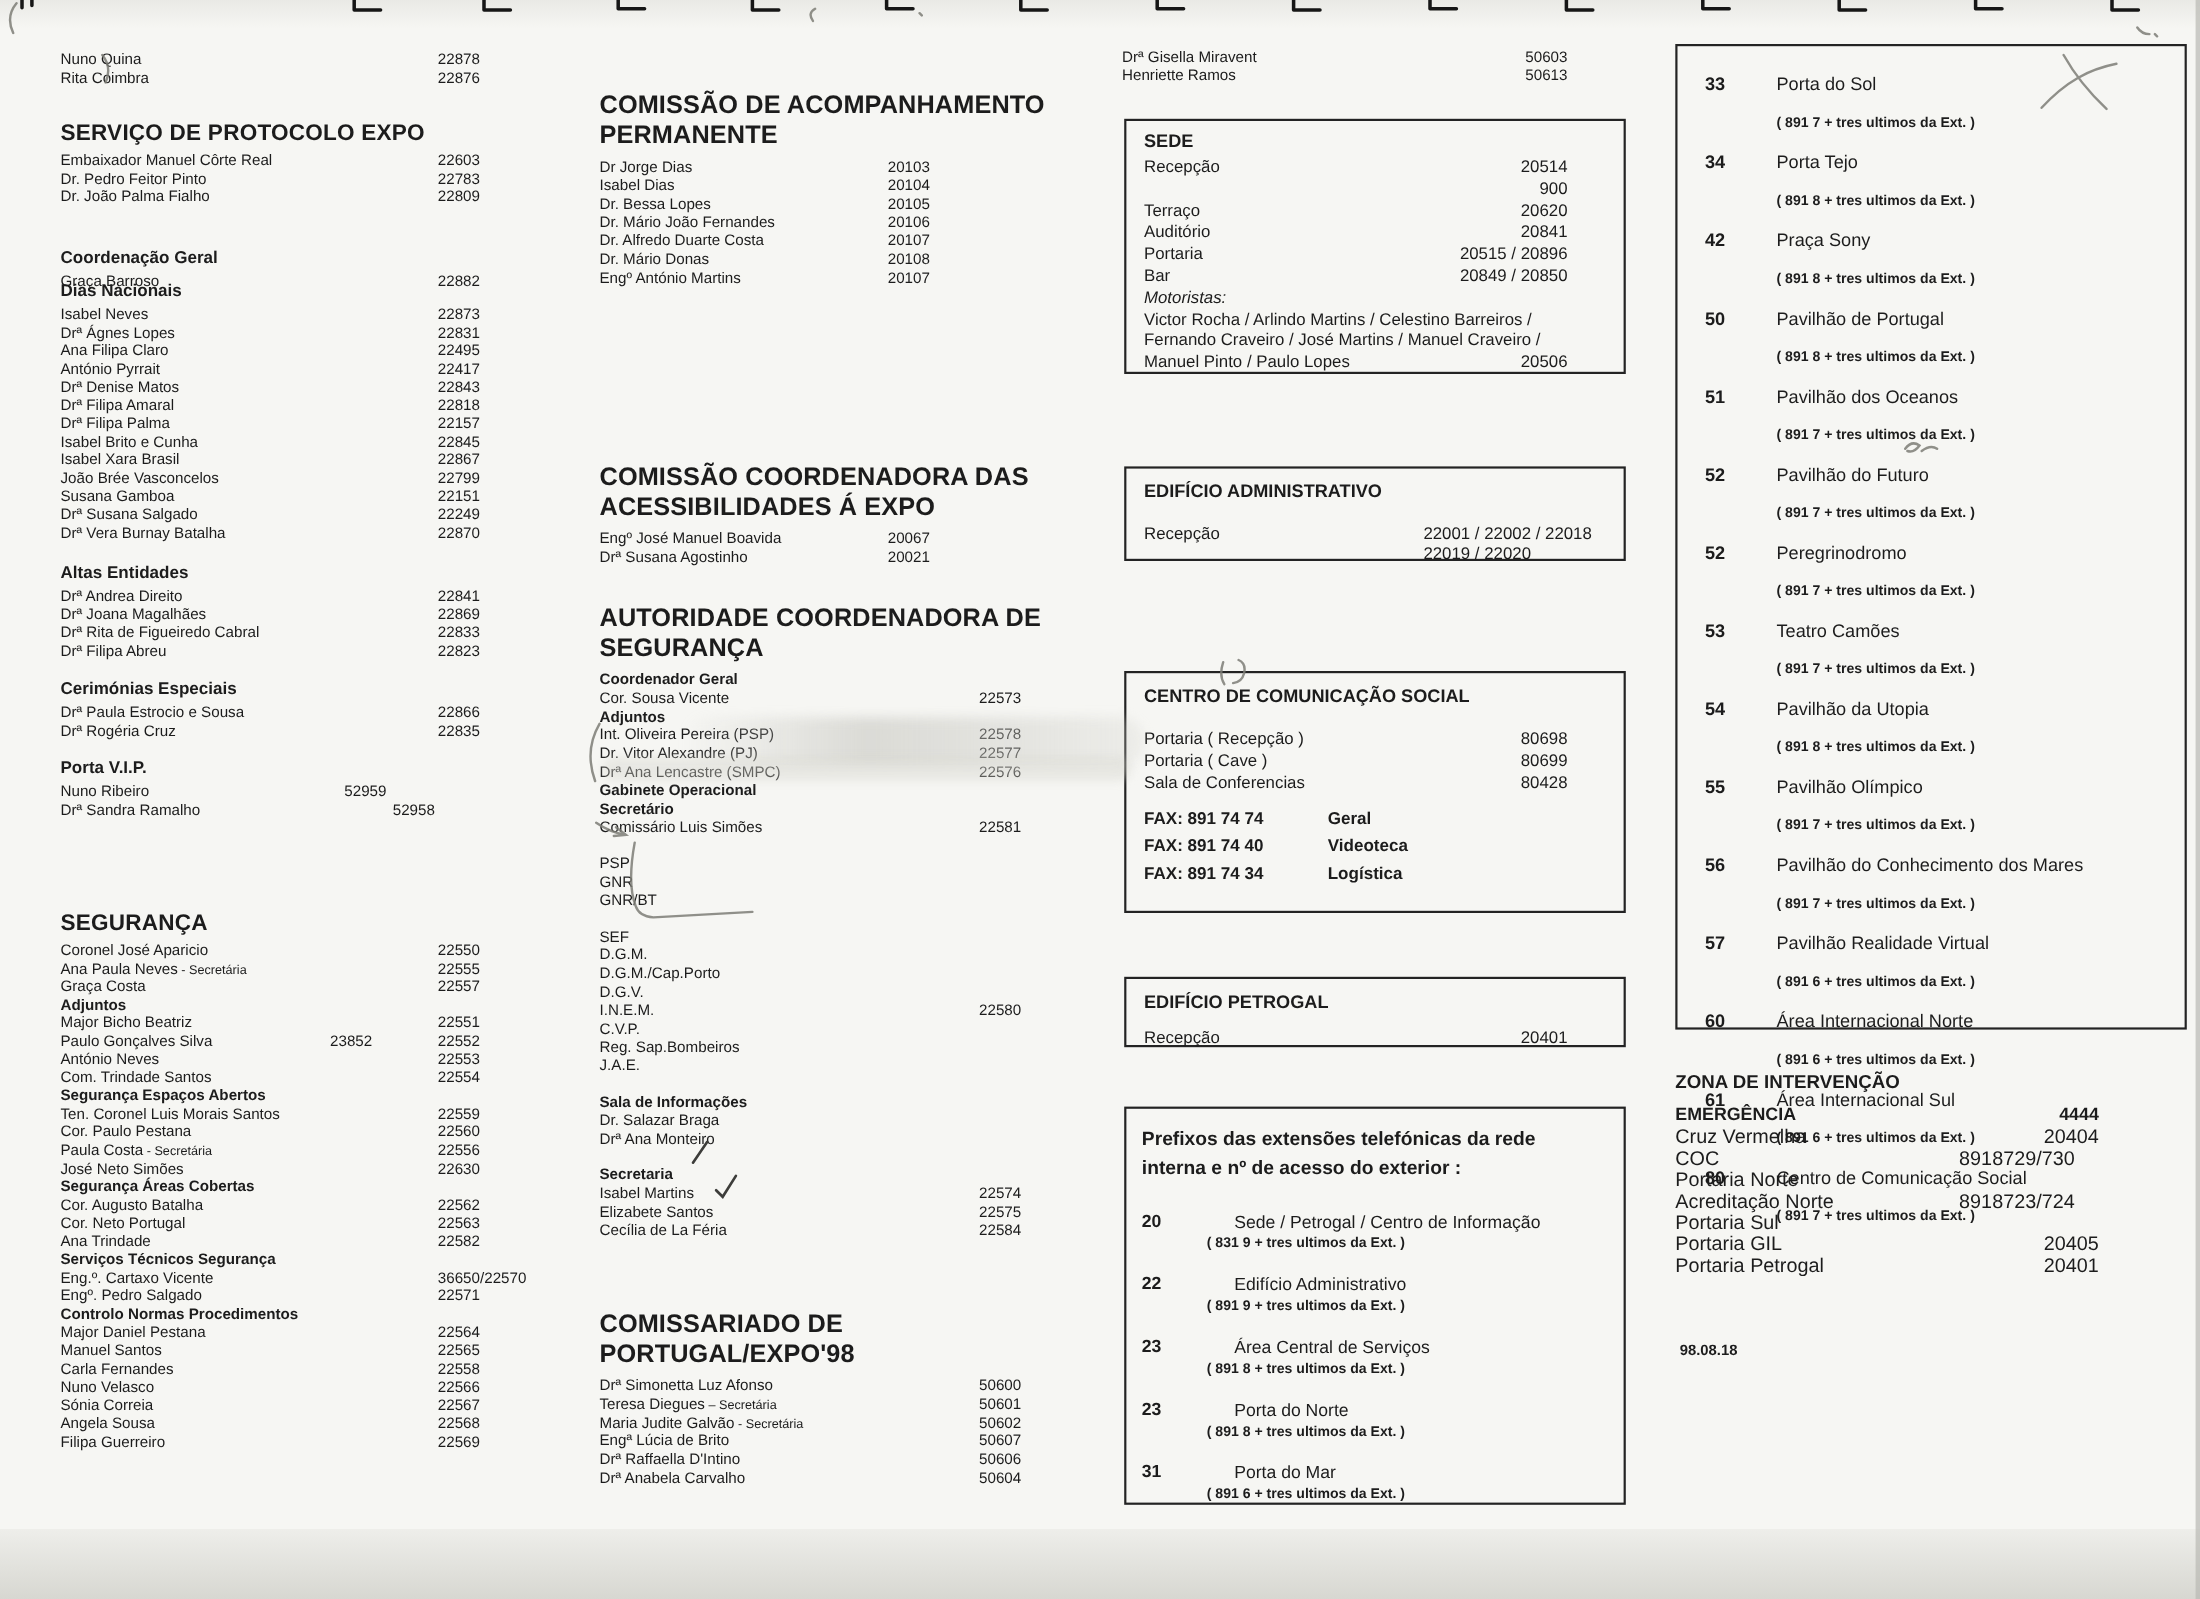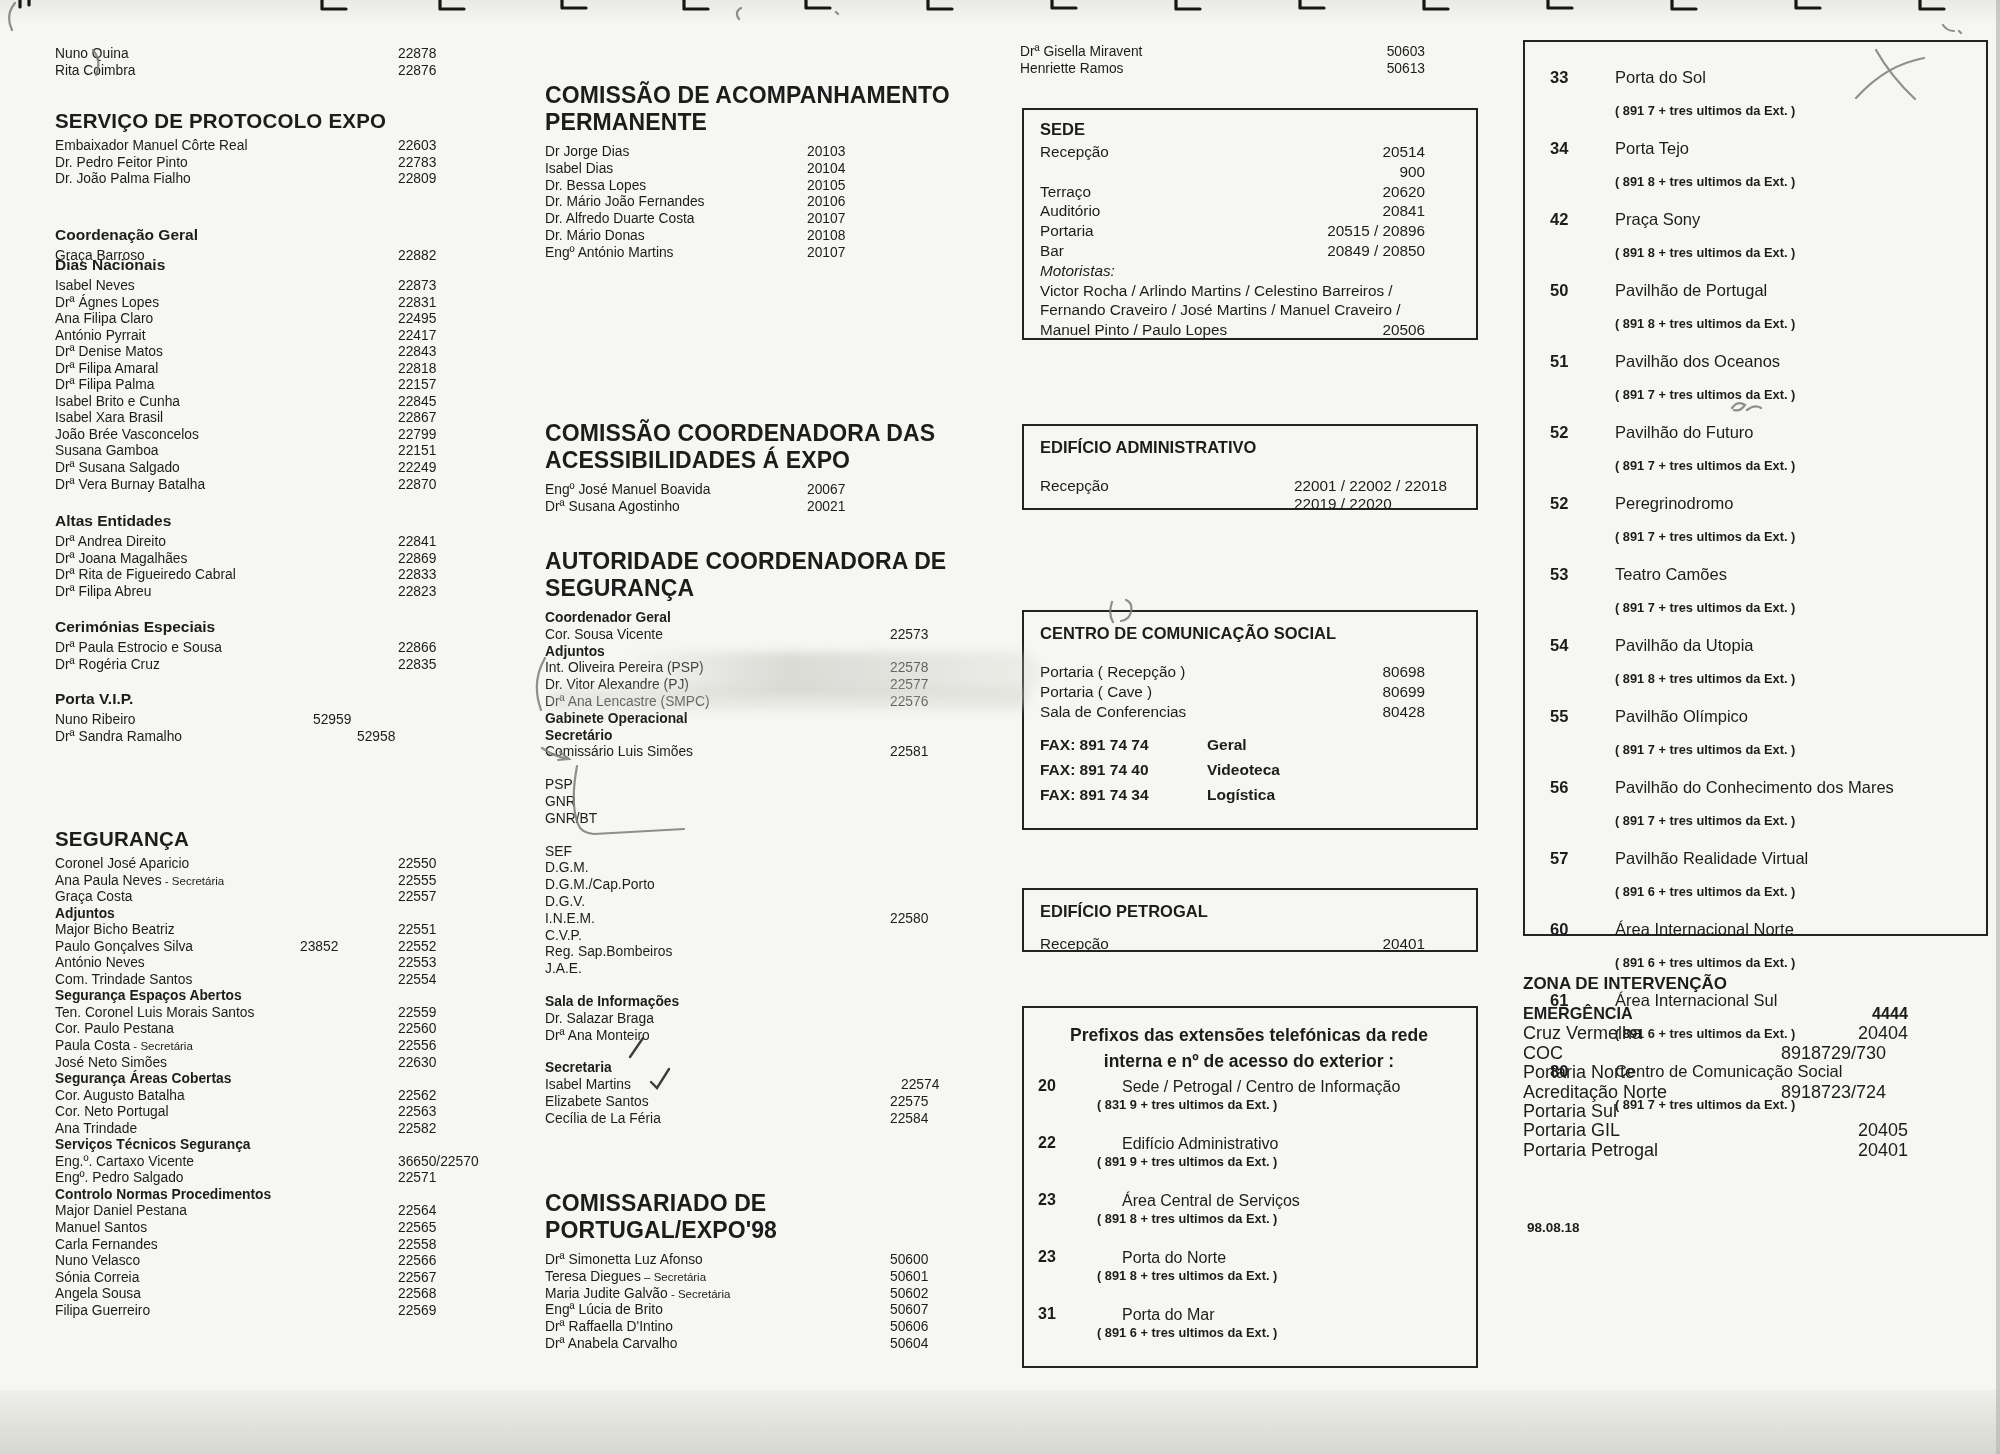--- a/index.html
+++ b/index.html
@@ -48,21 +48,21 @@
   #box-admin .bh{margin:0 0 20px 0;}
   #box-admin .brow{height:18px;}
   #box-admin .bnum{right:auto;left:254px;}
   #box-ccs{left:1022px;top:610px;width:456px;height:220px;padding:12px 16px 0 16px;box-sizing:border-box;}
   #box-ccs .bh{margin:0 0 20px 0;}
   #box-ccs .faxgap{height:14px;}
   #box-petrogal{left:1022px;top:888px;width:456px;height:64px;padding:12px 16px 0 16px;box-sizing:border-box;}
   #box-petrogal .bh{margin:0 0 14px 0;}
   #box-prefix{left:1022px;top:1006px;width:456px;height:362px;padding:14px 16px 0 14px;box-sizing:border-box;}
   .pfx-title div{font-size:17.5px;line-height:26px;font-weight:700;white-space:nowrap;}
-  .pfx-title{margin:0 0 3px 0;text-align:center;}
+  .pfx-title{margin:0 0 28px 0;}
   .faxrow{position:relative;height:25px;font-size:15.5px;font-weight:700;white-space:nowrap;}
   .faxrow .dept{position:absolute;left:167px;top:0;}
   .pfx{position:relative;margin-bottom:21px;}
   .pfx .code{position:absolute;left:0;top:0;font-weight:700;font-size:16px;}
   .pfx .pname{margin-left:84px;font-size:16px;line-height:19px;white-space:nowrap;}
   .pfx .psub{margin-left:59px;font-weight:700;font-size:12.8px;line-height:17px;white-space:nowrap;}
 
   #box-pav{left:1523px;top:40px;width:465px;height:896px;padding:26px 0 0 0;box-sizing:border-box;}
   .pav{position:relative;margin-bottom:20px;}
   .pav .code{position:absolute;left:25px;top:0;font-weight:700;font-size:16.5px;}
@@ -240,21 +240,21 @@
           <div class="row"><span class="nm">I.N.E.M.</span><span class="num" style="left: 345px;">22580</span></div>
           <div class="row"><span class="nm">C.V.P.</span></div>
           <div class="row"><span class="nm">Reg. Sap.Bombeiros</span></div>
           <div class="row"><span class="nm">J.A.E.</span></div>
           <div class="gap"></div>
           <div class="row sub">Sala de Informações</div>
           <div class="row"><span class="nm">Dr. Salazar Braga</span></div>
           <div class="row"><span class="nm">Drª Ana Monteiro</span></div>
           <div class="gap"></div>
           <div class="row sub">Secretaria</div>
-          <div class="row"><span class="nm">Isabel Martins</span><span class="num" style="left: 356px;">22574</span></div>
+          <div class="row"><span class="nm">Isabel Martins</span><span class="num" style="left: 345px;">22574</span></div>
           <div class="row"><span class="nm">Elizabete Santos</span><span class="num" style="left: 345px;">22575</span></div>
           <div class="row"><span class="nm">Cecília de La Féria</span><span class="num" style="left: 345px;">22584</span></div>
         </div>
     </div>
     <div class="sec" style="top:1190px;">
       <div class="bigh">
         <div>COMISSARIADO DE</div>
         <div>PORTUGAL/EXPO'98</div>
       </div>
       <div>

